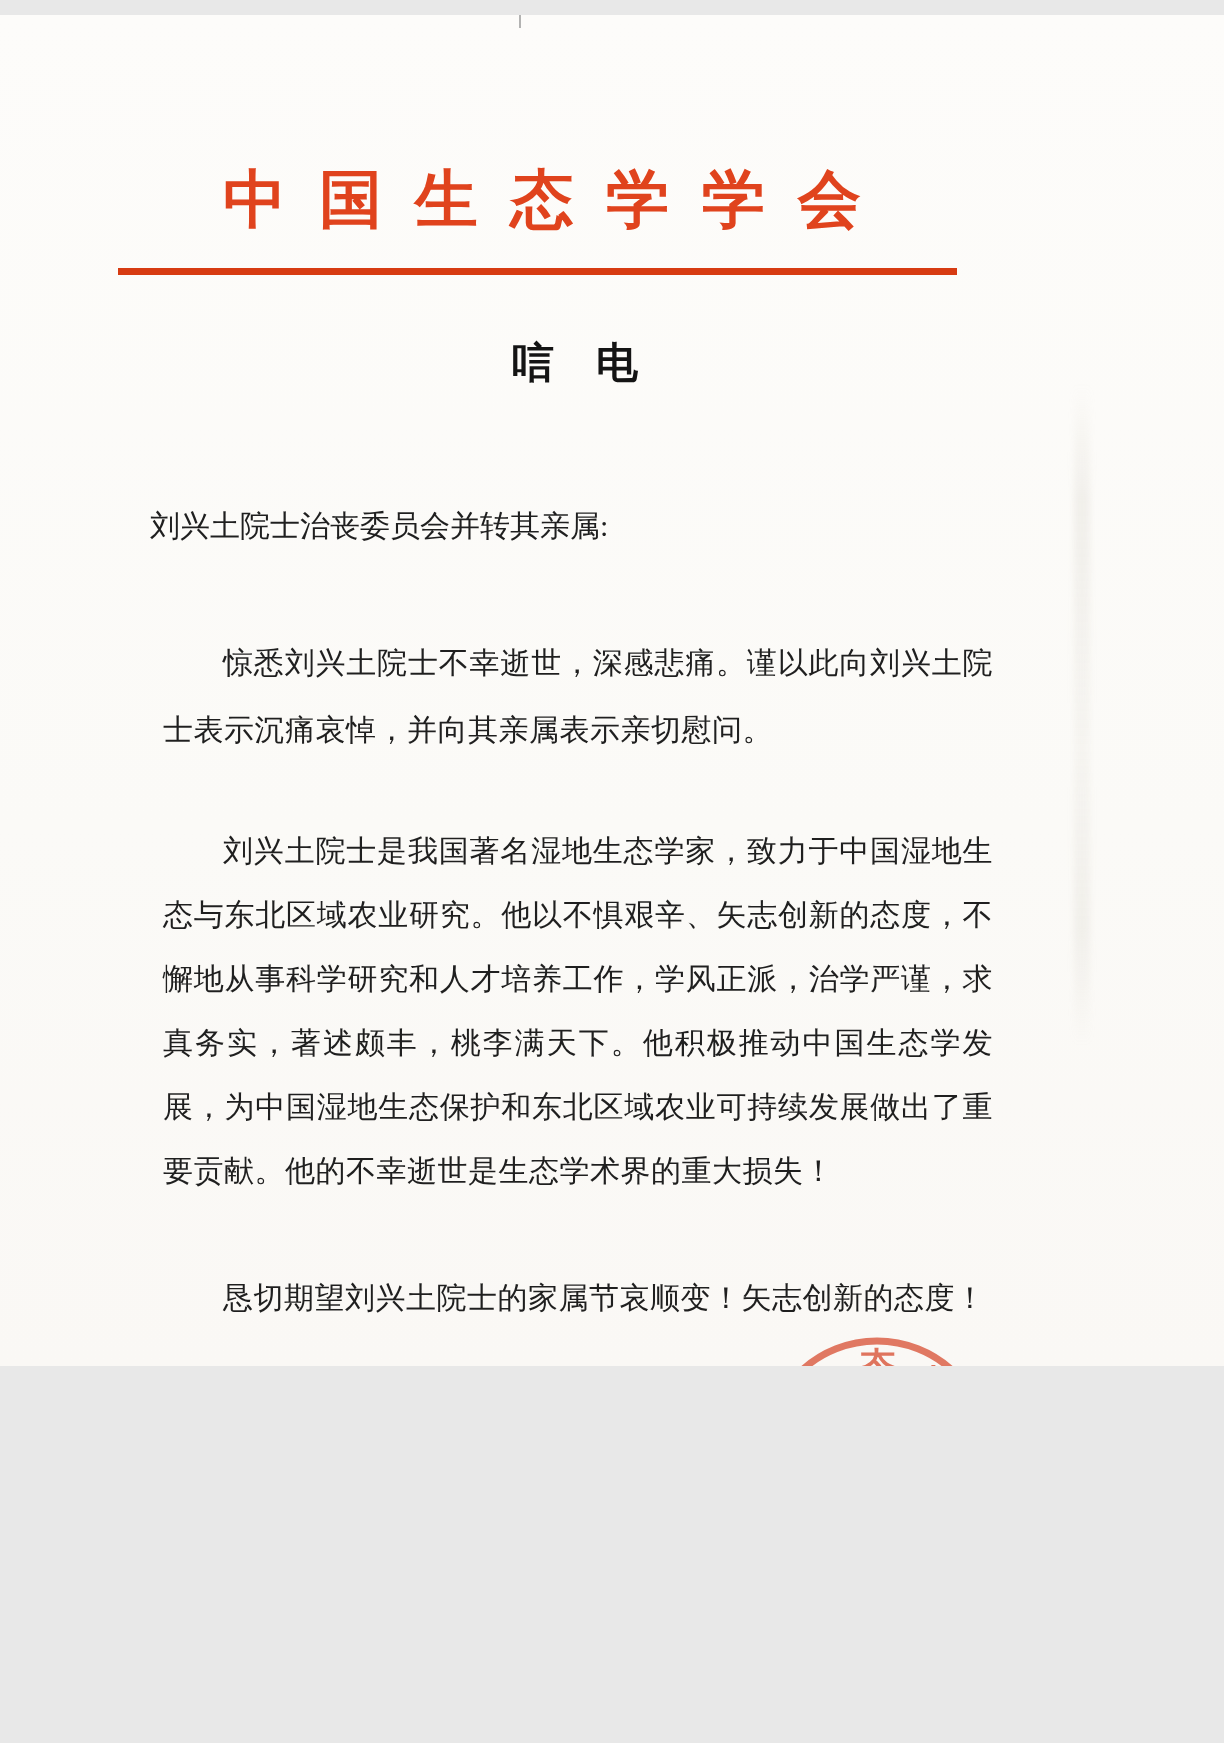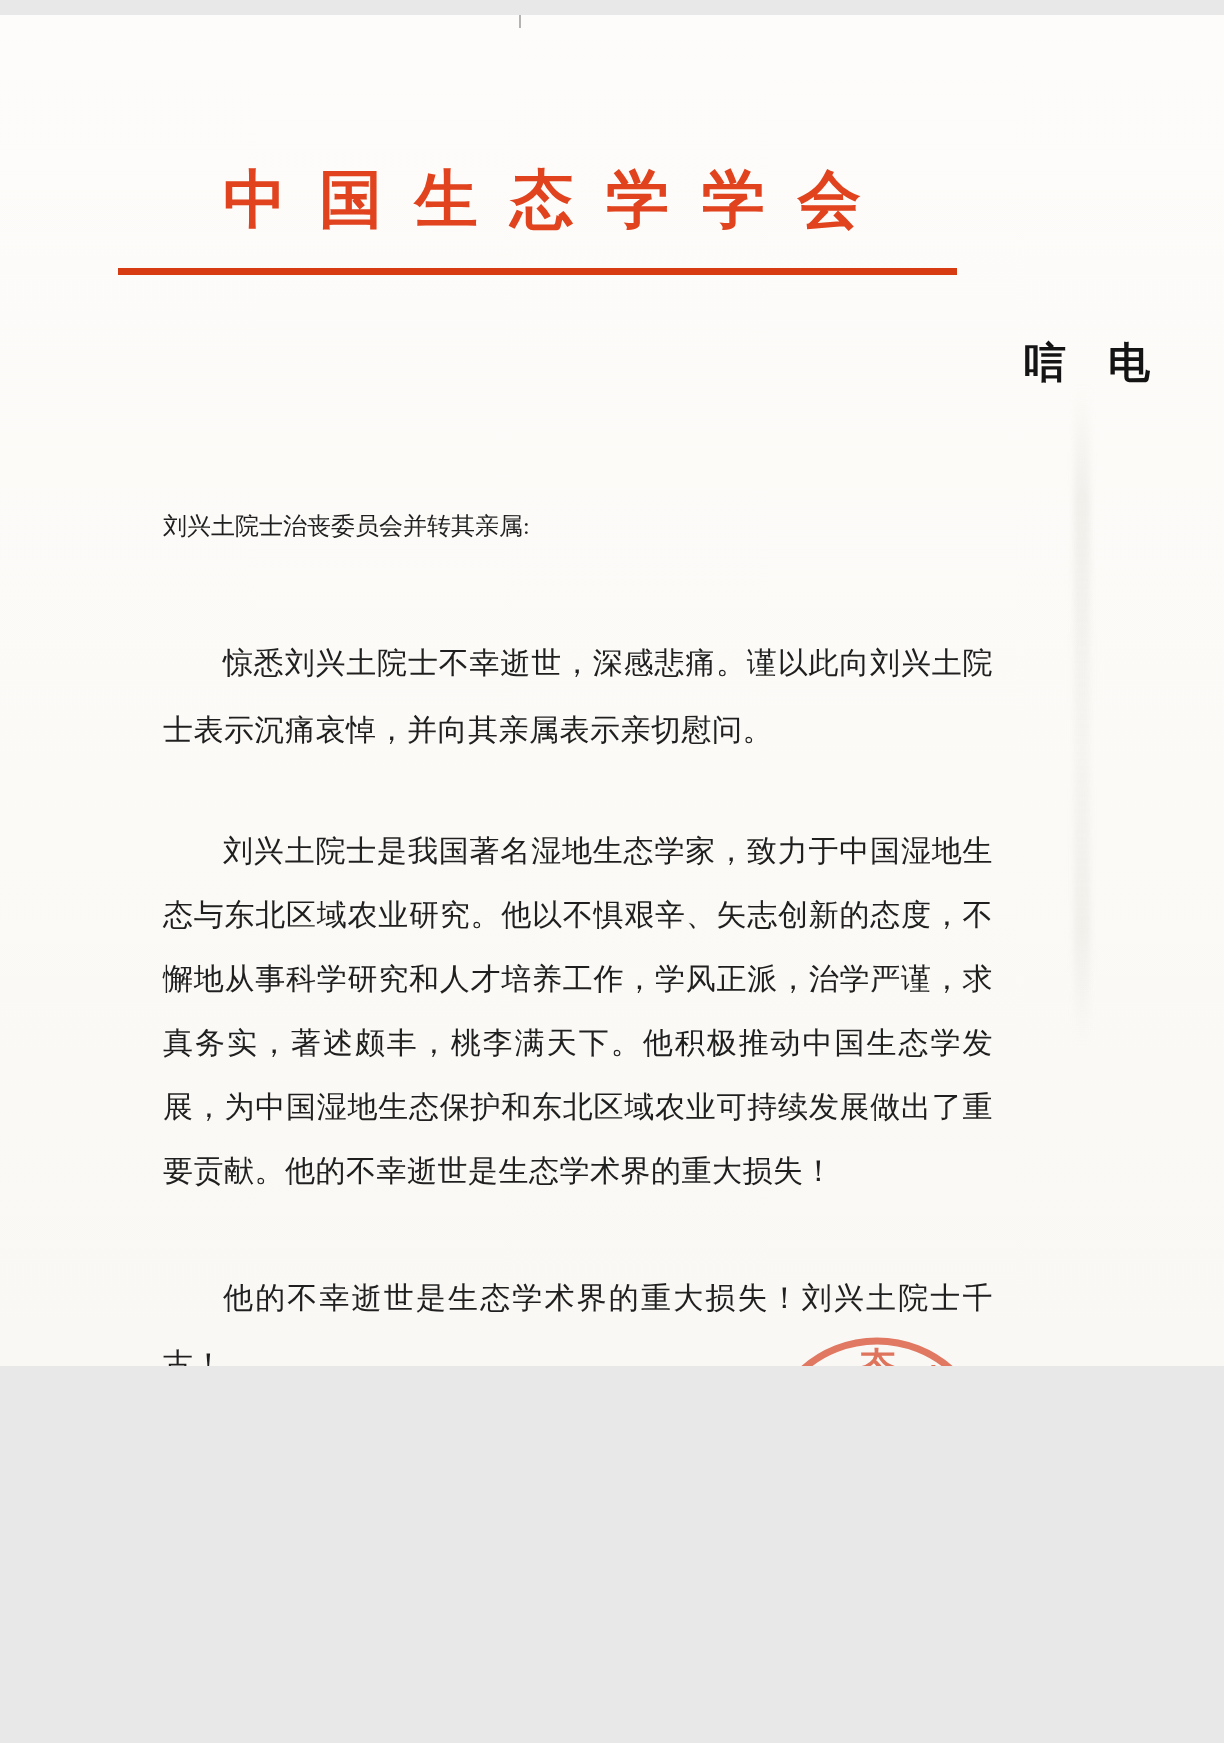--- a/index.html
+++ b/index.html
@@ -32,28 +32,28 @@
     letter-spacing:.52em;text-indent:.52em;
     color:#e0431d;
   }
   .letterhead-divider{
     position:absolute;left:118px;top:253px;width:839px;height:7px;
     background:#d73b12;
   }
   
   .doc-title{
     position:absolute;left:0;top:320px;width:1150px;
-    margin:0;text-align:right;
+    margin:0;text-align:center;
     font-family:"Liberation Sans","DejaVu Sans",sans-serif;
     font-size:42px;font-weight:700;color:#141414;
   }
   
   .salutation{
-    position:absolute;left:163px;top:492px;width:840px;
-    margin:0;font-size:24px;line-height:38px;
+    position:absolute;left:150px;top:492px;width:840px;
+    margin:0;font-size:30px;line-height:38px;
   }
   .para{
     position:absolute;left:163px;width:830px;margin:0;
     font-size:30px;letter-spacing:.5px;
     text-indent:2em;text-align:justify;
   }
   .para-1{top:614px;line-height:67px;}
   .para-2{top:804px;line-height:64px;}
   .para-3{top:1250px;line-height:66px;}
   
@@ -94,21 +94,21 @@
   <div class="letterhead-divider"></div>
 
   <h2 class="doc-title">唁　电</h2>
 
   <p class="salutation">刘兴土院士治丧委员会并转其亲属:</p>
 
   <p class="para para-2">刘兴土院士是我国著名湿地生态学家，致力于中国湿地生态与东北区域农业研究。他以不惧艰辛、矢志创新的态度，不懈地从事科学研究和人才培养工作，学风正派，治学严谨，求真务实，著述颇丰，桃李满天下。他积极推动中国生态学发展，为中国湿地生态保护和东北区域农业可持续发展做出了重要贡献。他的不幸逝世是生态学术界的重大损失！</p>
 
   <p class="para para-1">惊悉刘兴土院士不幸逝世，深感悲痛。谨以此向刘兴土院士表示沉痛哀悼，并向其亲属表示亲切慰问。</p>
 
-  <p class="para para-3">他的不幸逝世是生态学术界的重大损失！刘兴土院士千古！</p>
+  <p class="para para-3">恳切期望刘兴土院士的家属节哀顺变！矢志创新的态度！</p>
 
   <p class="sig-org">中国生态学学会</p>
 
   <p class="sig-date">2021 年 5 月 7 日</p>
 
   <svg class="seal" viewBox="0 0 260 260" xmlns="http://www.w3.org/2000/svg">
     <defs>
       <path id="seal-bottom-arc" d="M 50,162 A 94,94 0 0 0 210,162"></path>
     </defs>
     <circle class="seal-circle" cx="130" cy="130" r="111"></circle>

